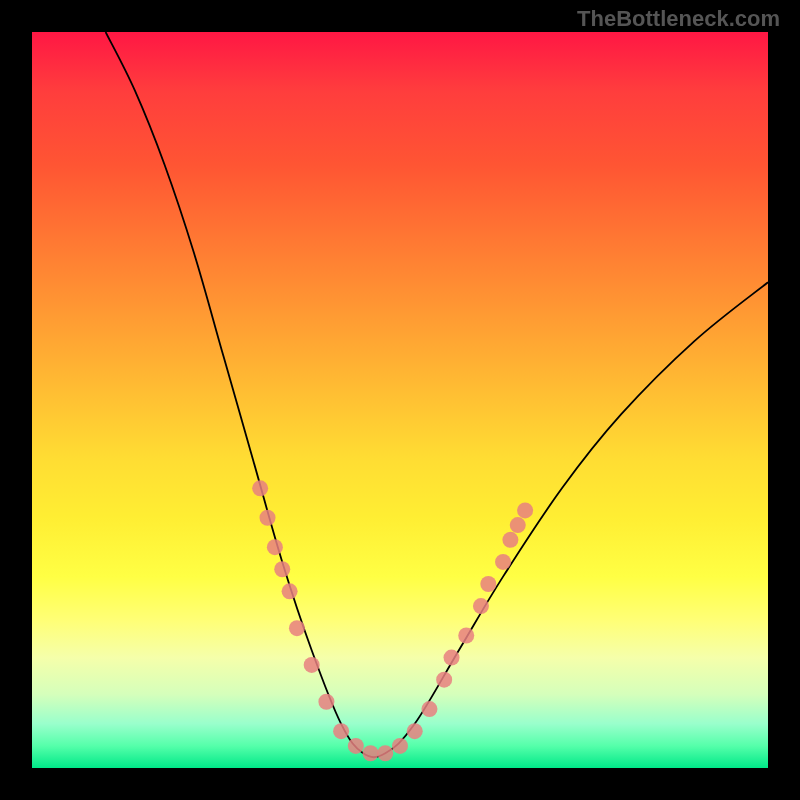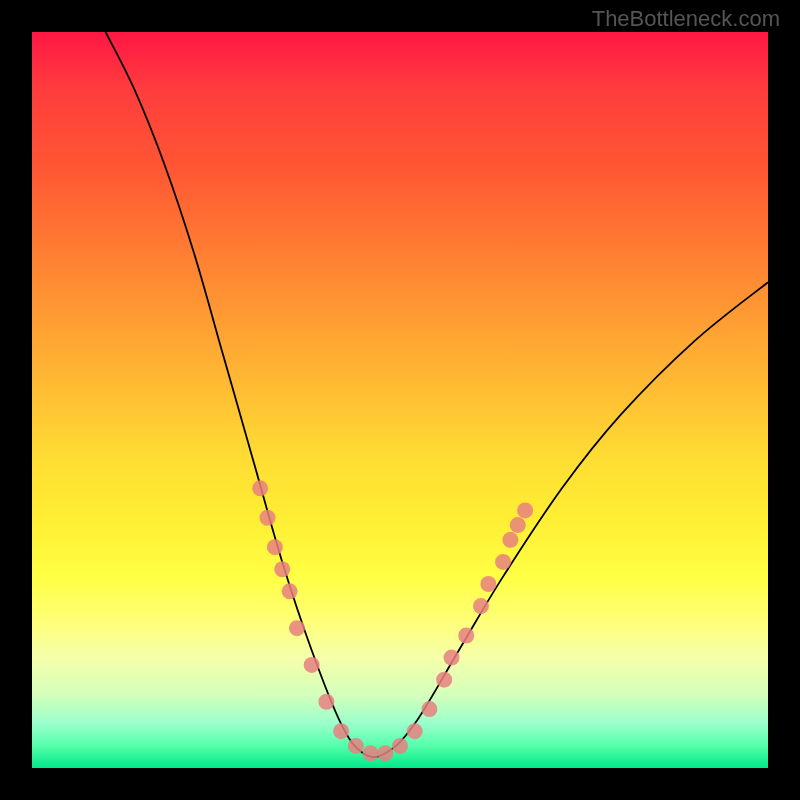--- a/index.html
+++ b/index.html
@@ -13,21 +13,21 @@
     background: #000;
     position: relative;
     font-family: Arial, sans-serif;
   }
   .watermark {
     position: absolute;
     top: 6px;
     right: 20px;
     color: #555;
     font-size: 22px;
-    font-weight: 400;
+    font-weight: 700;
     z-index: 10;
   }
   .plot-area {
     position: absolute;
     left: 32px;
     top: 32px;
     width: 736px;
     height: 736px;
     overflow: hidden;
   }

